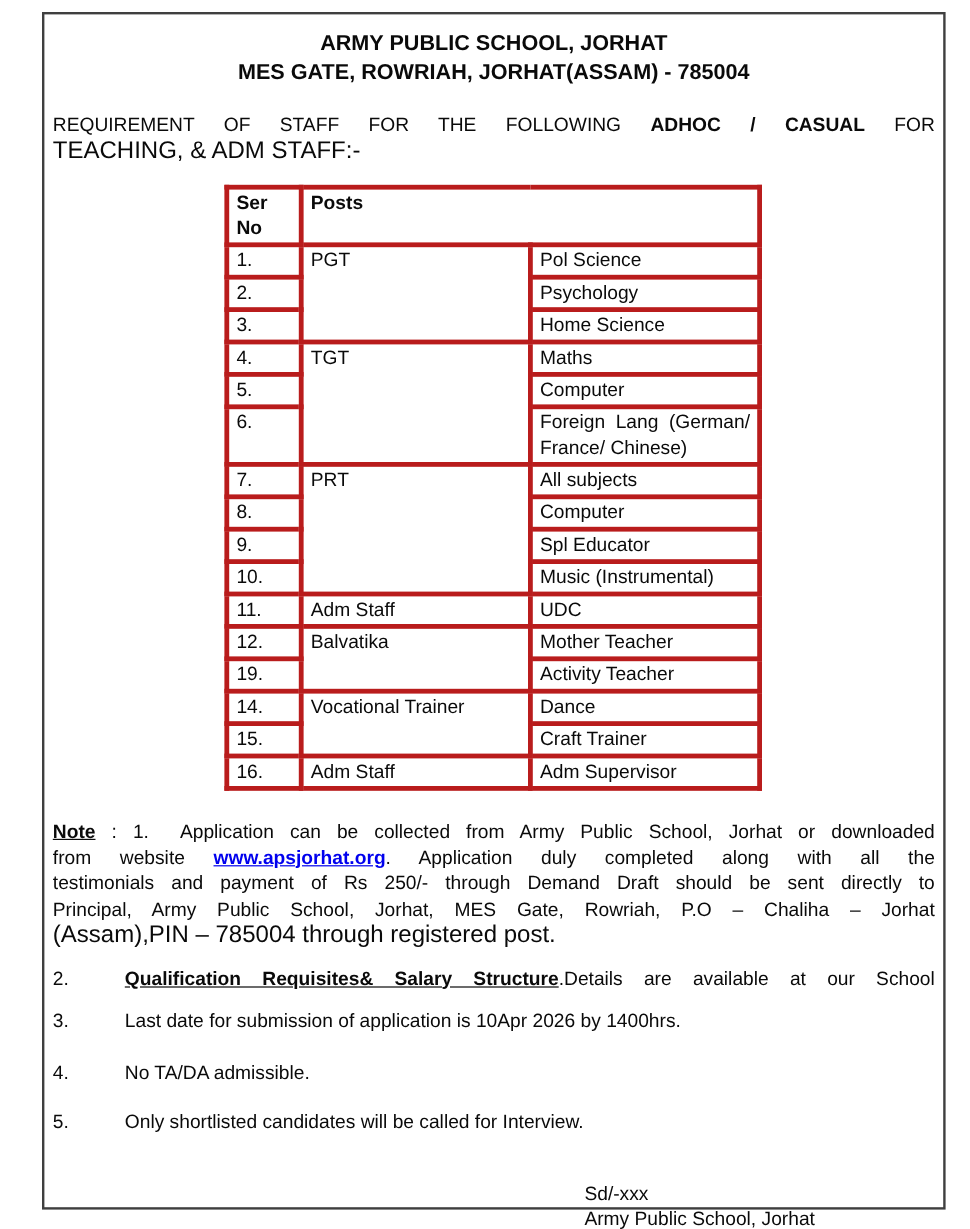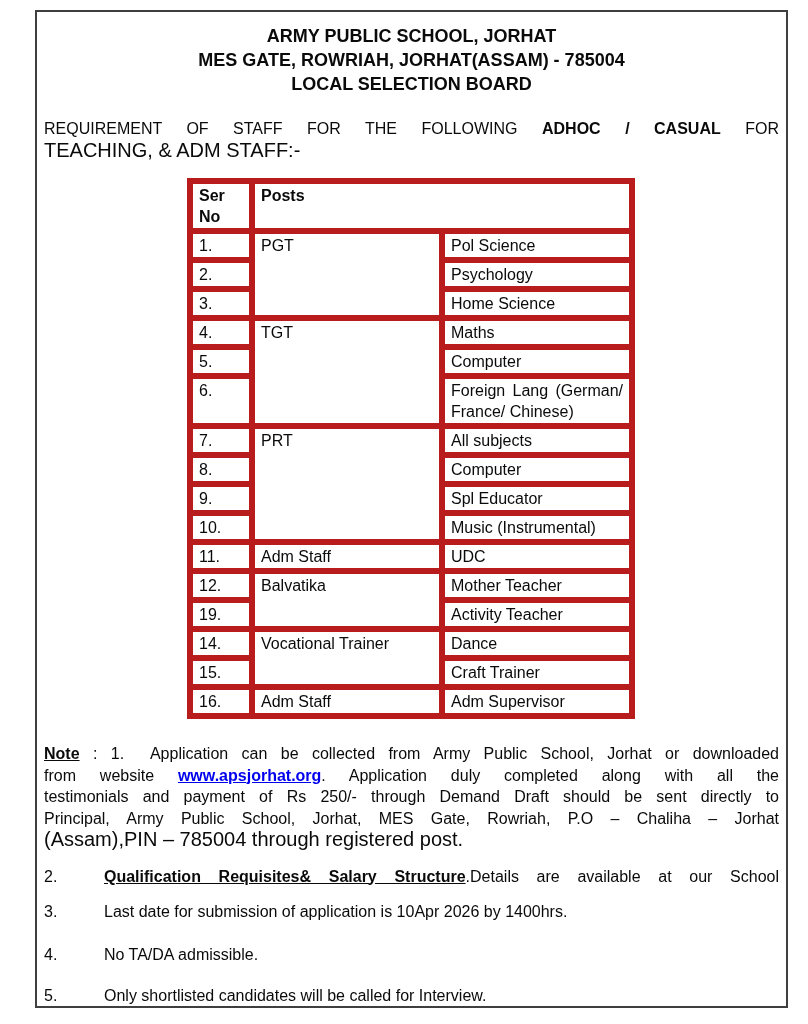--- a/index.html
+++ b/index.html
@@ -39,21 +39,21 @@
   .link { color: #0000EE; text-decoration: underline; cursor: pointer; margin-top: 20px; }
   .link.bold { font-weight: bold; }
   
   table.posts {
     border-collapse: collapse;
     margin: 17px 0 0 143px;
     table-layout: fixed;
     width: 448px;
   }
   table.posts td {
-    border: 6px solid #b91c1c;
+    border: 4px solid #b91c1c;
     font-size: 16px;
     line-height: 21px;
     padding: 1px 6px;
     height: 23px;
     vertical-align: top;
     overflow: hidden;
   }
   td.c-ser  { width: 62px; }
   td.c-cat  { width: 104px; line-height: 23px; }
   td.c-post { width: 282px; text-align: justify; }
@@ -82,21 +82,20 @@
   }
 </style>
 </head>
 <body>
 
 <div class="doc">
 
   <div class="title-block">
     <div class="title-line"><span>ARMY PUBLIC SCHOOL, JORHAT</span></div>
     <div class="title-line"><span>MES GATE, ROWRIAH, JORHAT(ASSAM) - 785004</span></div>
-    <div class="title-line"><span>LOCAL SELECTION BOARD</span></div>
   </div>
 
   <div class="intro">
     <div class="jline"><span>REQUIREMENT OF STAFF FOR THE FOLLOWING</span> <span class="bold">ADHOC / CASUAL</span> <span>FOR</span></div>
     <div class="pline">TEACHING, &amp; ADM STAFF:-</div>
   </div>
 
   <table class="posts">
     <tbody>
         <tr class="hdr">

